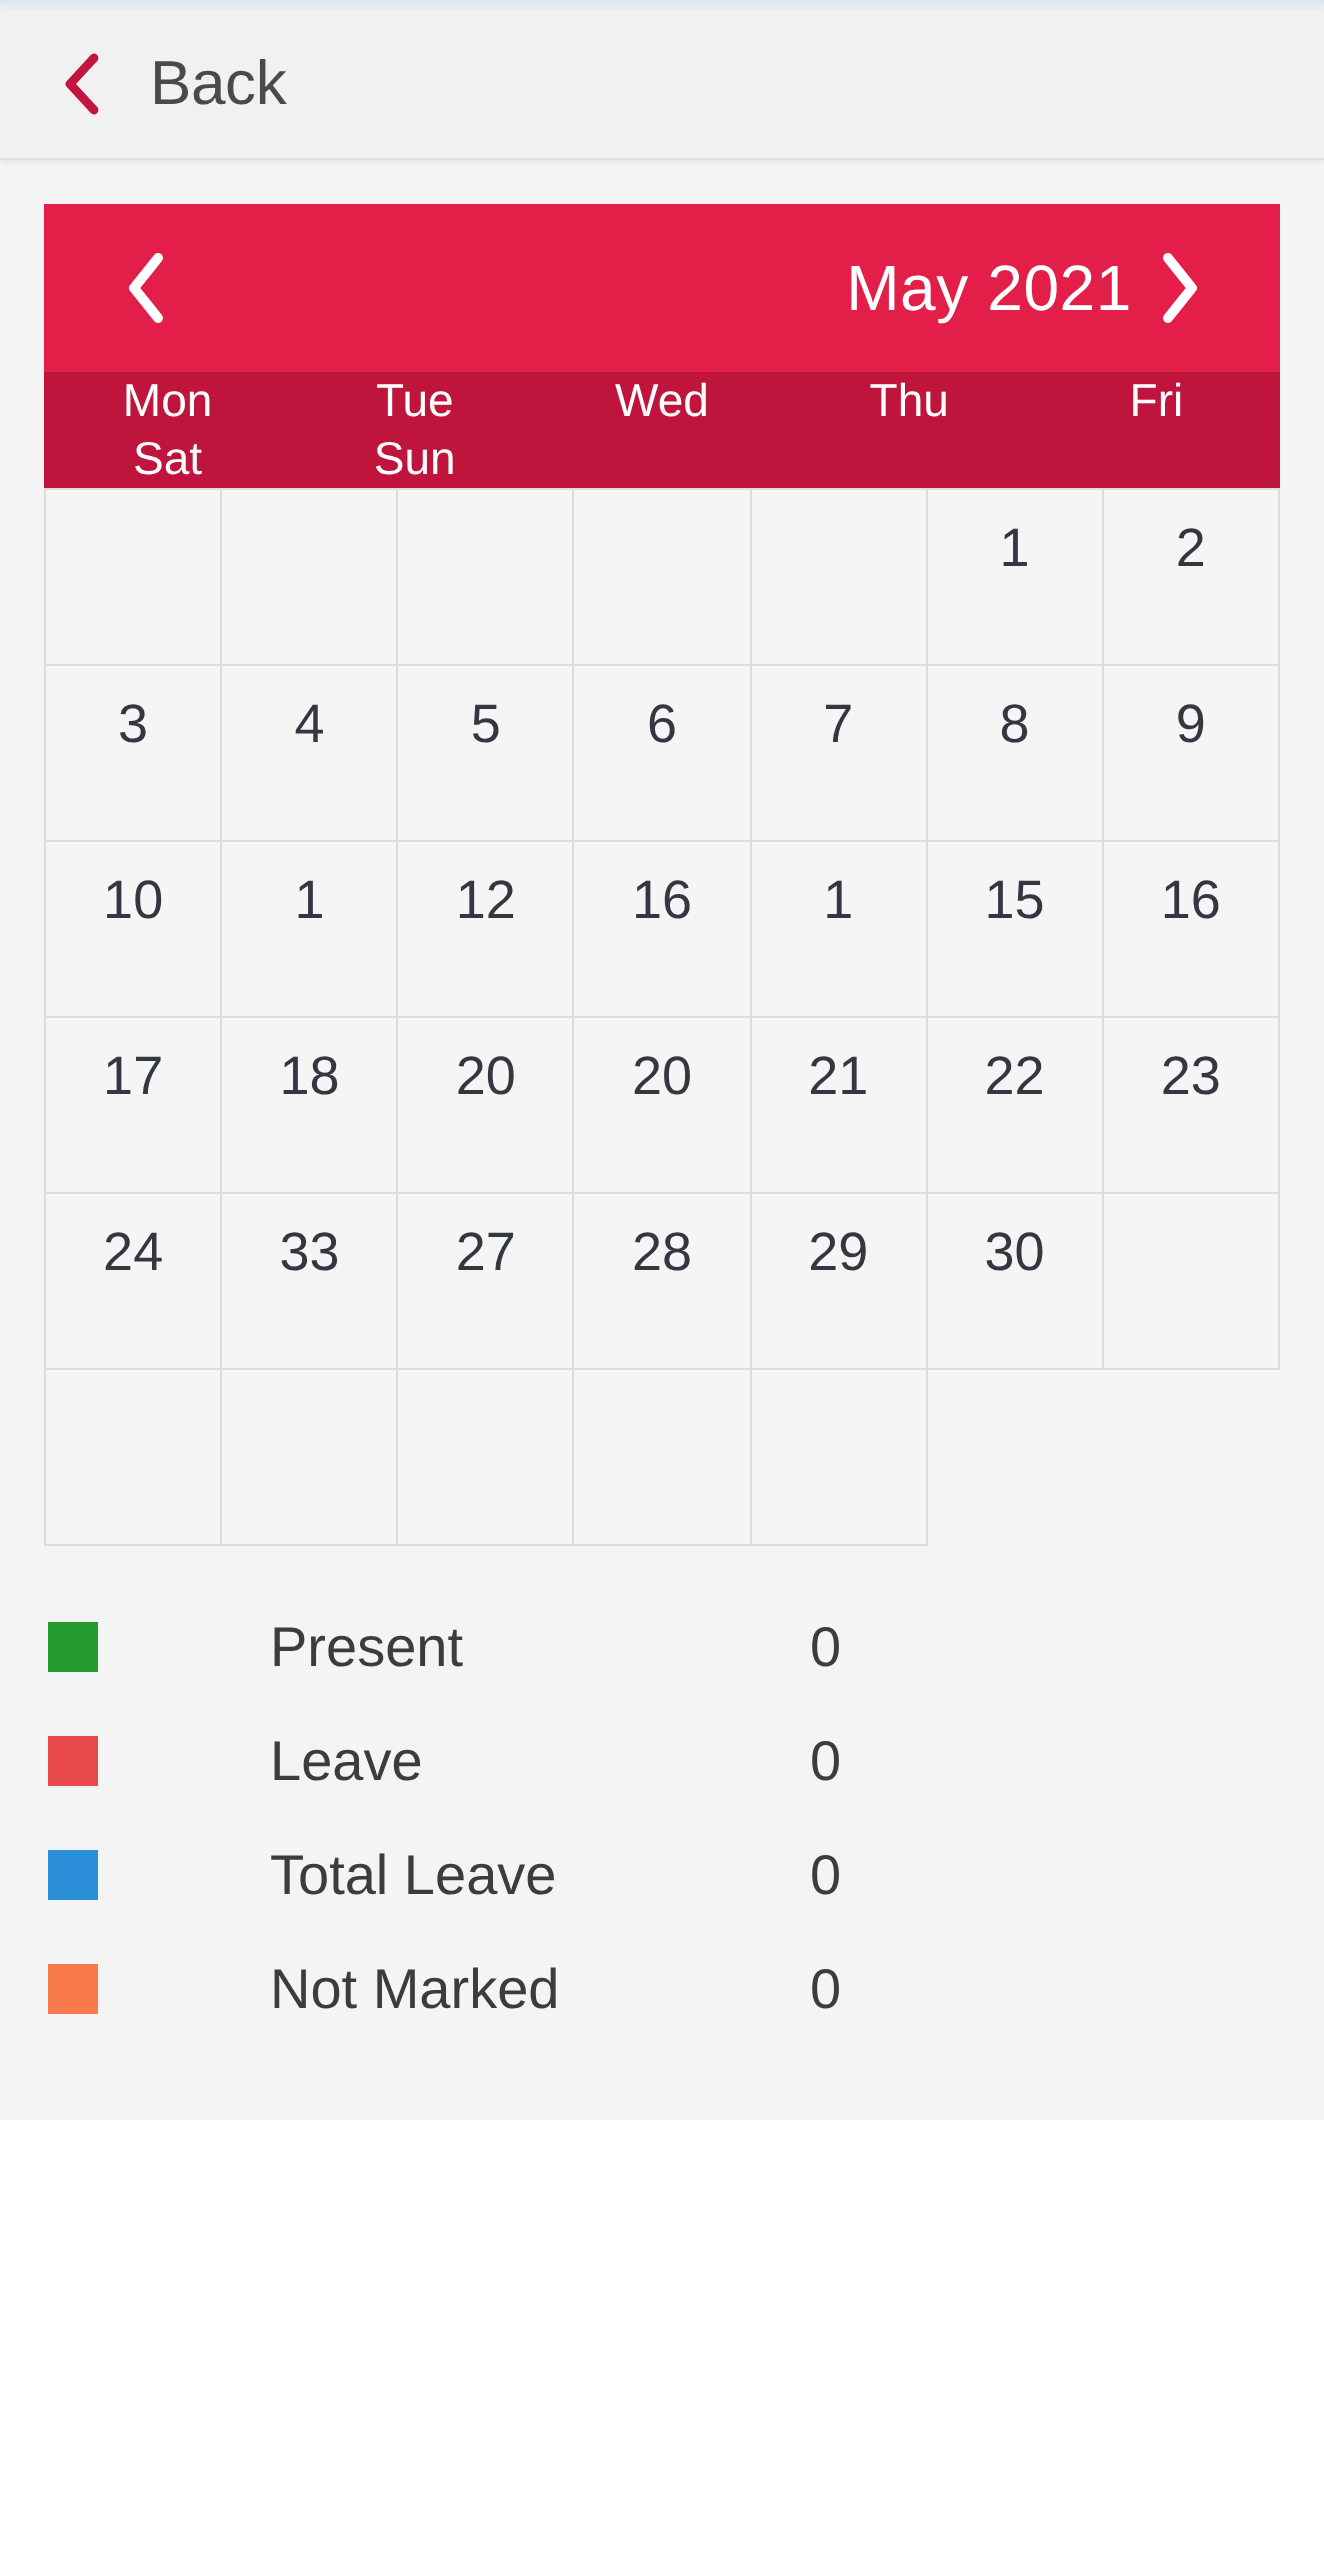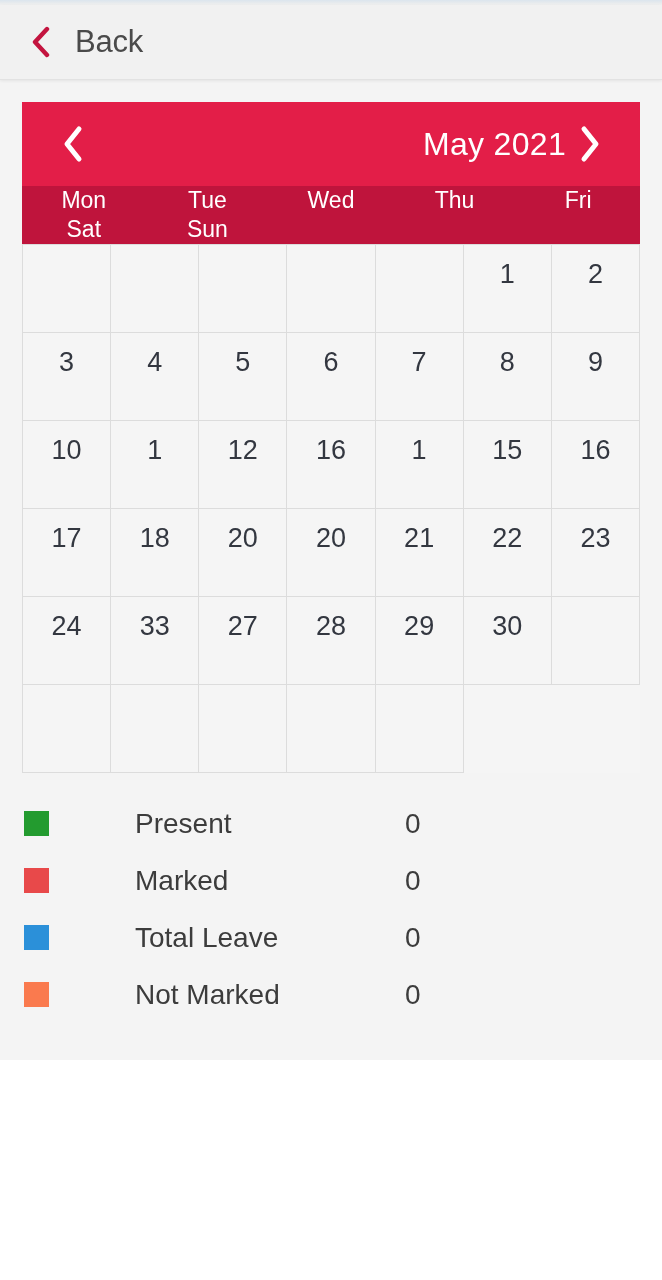--- a/index.html
+++ b/index.html
@@ -289,21 +289,21 @@
     </div>
 
     <div class="legend">
         <div class="legend-row">
           <span class="swatch" style="background: rgb(35, 155, 47);"></span>
           <span class="legend-label">Present</span>
           <span class="legend-value">0</span>
         </div>
         <div class="legend-row">
           <span class="swatch" style="background: rgb(232, 73, 74);"></span>
-          <span class="legend-label">Marked</span>
+          <span class="legend-label">Leave</span>
           <span class="legend-value">0</span>
         </div>
         <div class="legend-row">
           <span class="swatch" style="background: rgb(43, 144, 217);"></span>
           <span class="legend-label">Total Leave</span>
           <span class="legend-value">0</span>
         </div>
         <div class="legend-row">
           <span class="swatch" style="background: rgb(250, 122, 78);"></span>
           <span class="legend-label">Not Marked</span>

